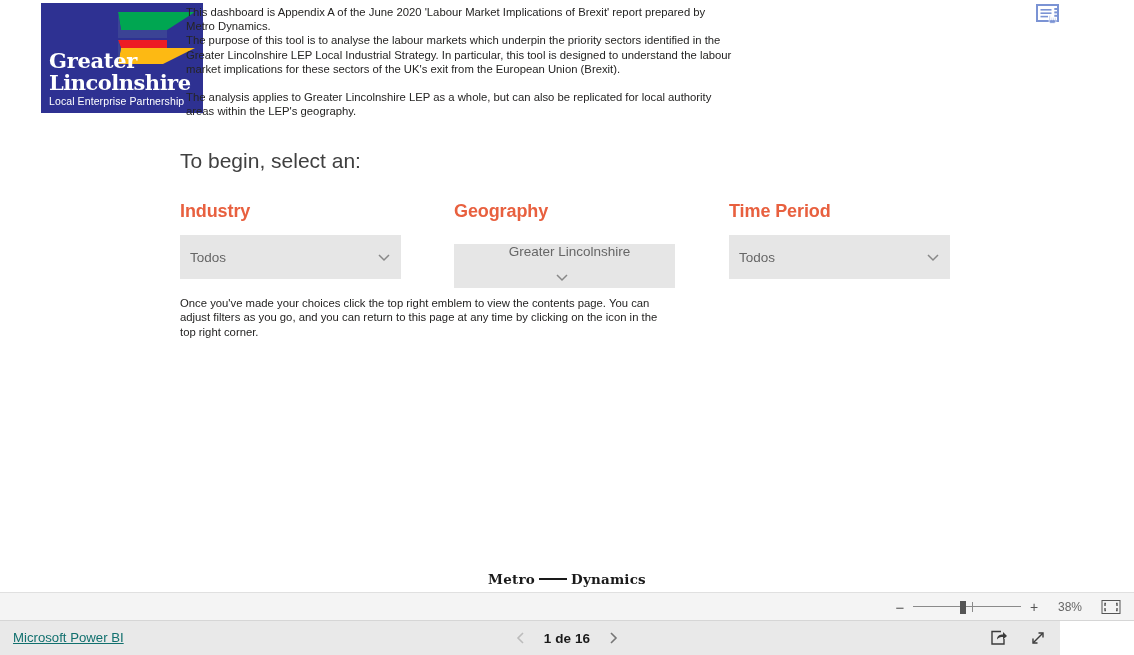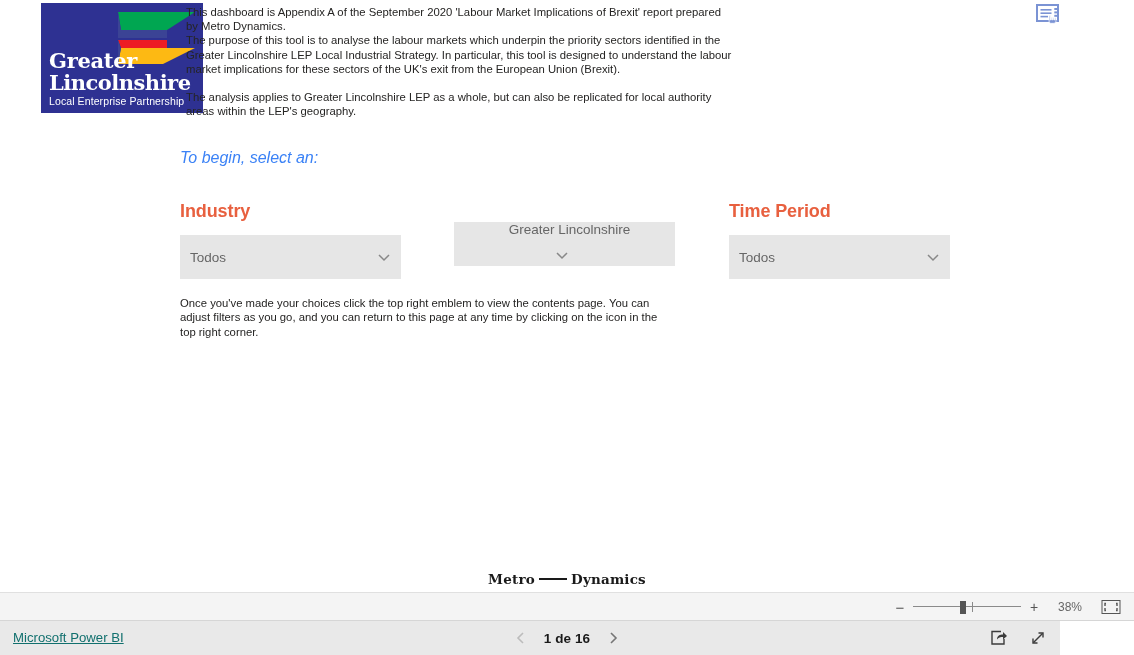--- a/index.html
+++ b/index.html
@@ -95,24 +95,23 @@
     width: 26px;
     height: 24px;
     cursor: pointer;
   }
 
   
   #begin-prompt {
     position: absolute;
     left: 180px;
     top: 149px;
-    font-size: 16px;
-    color: #3b82f6;
+    font-size: 21px;
+    color: #404040;
     font-weight: 400;
-    font-style: italic;
   }
 
   
   .selector-group {
     position: absolute;
     width: 230px;
   }
   #group-industry  { left: 180px; top: 200px; }
   #group-geography { left: 454px; top: 200px; }
   #group-time      { left: 729px; top: 200px; }
@@ -351,21 +350,21 @@
       <polygon points="13,32 13,56 16,40" fill="#3b4395"></polygon>
     </svg>
     <div class="logo-text">
       <span class="logo-line1">Greater</span>
       <span class="logo-line2">Lincolnshire</span>
       <span class="logo-line3">Local Enterprise Partnership</span>
     </div>
   </div>
 
   <div id="intro-text">
-    <p>This dashboard is Appendix A of the September 2020 'Labour Market Implications of Brexit' report prepared by Metro Dynamics.</p>
+    <p>This dashboard is Appendix A of the June 2020 'Labour Market Implications of Brexit' report prepared by Metro Dynamics.</p>
     <p>The purpose of this tool is to analyse the labour markets which underpin the priority sectors identified in the Greater Lincolnshire LEP Local Industrial Strategy. In particular, this tool is designed to understand the labour market implications for these sectors of the UK's exit from the European Union (Brexit).</p>
     <p class="spacer"></p>
     <p>The analysis applies to Greater Lincolnshire LEP as a whole, but can also be replicated for local authority areas within the LEP's geography.</p>
   </div>
 
   <div id="contents-icon">
     <svg viewBox="0 0 26 24" width="26" height="24">
       <rect x="1" y="2" width="21" height="16" fill="#ffffff" stroke="#7b93d4" stroke-width="2"></rect>
       <rect x="4.5" y="6" width="11" height="1.6" fill="#7b93d4"></rect>
       <rect x="4.5" y="9.4" width="11" height="1.6" fill="#7b93d4"></rect>
@@ -385,20 +384,21 @@
       <span class="slicer-value">Todos</span>
       <span class="slicer-chevron">
         <svg viewBox="0 0 20 20" width="20" height="20">
           <polyline points="5,8 10,13 15,8" fill="none" stroke="#888888" stroke-width="1.5"></polyline>
         </svg>
       </span>
     </div>
   </div>
 
   <div class="selector-group" id="group-geography">
+    <div class="selector-heading" style="color: rgb(232, 96, 63);">Geography</div>
     <div class="slicer">
       <span class="slicer-value">Greater Lincolnshire</span>
       <span class="slicer-chevron">
         <svg viewBox="0 0 20 20" width="20" height="20">
           <polyline points="5,8 10,13 15,8" fill="none" stroke="#888888" stroke-width="1.5"></polyline>
         </svg>
       </span>
     </div>
   </div>
 

